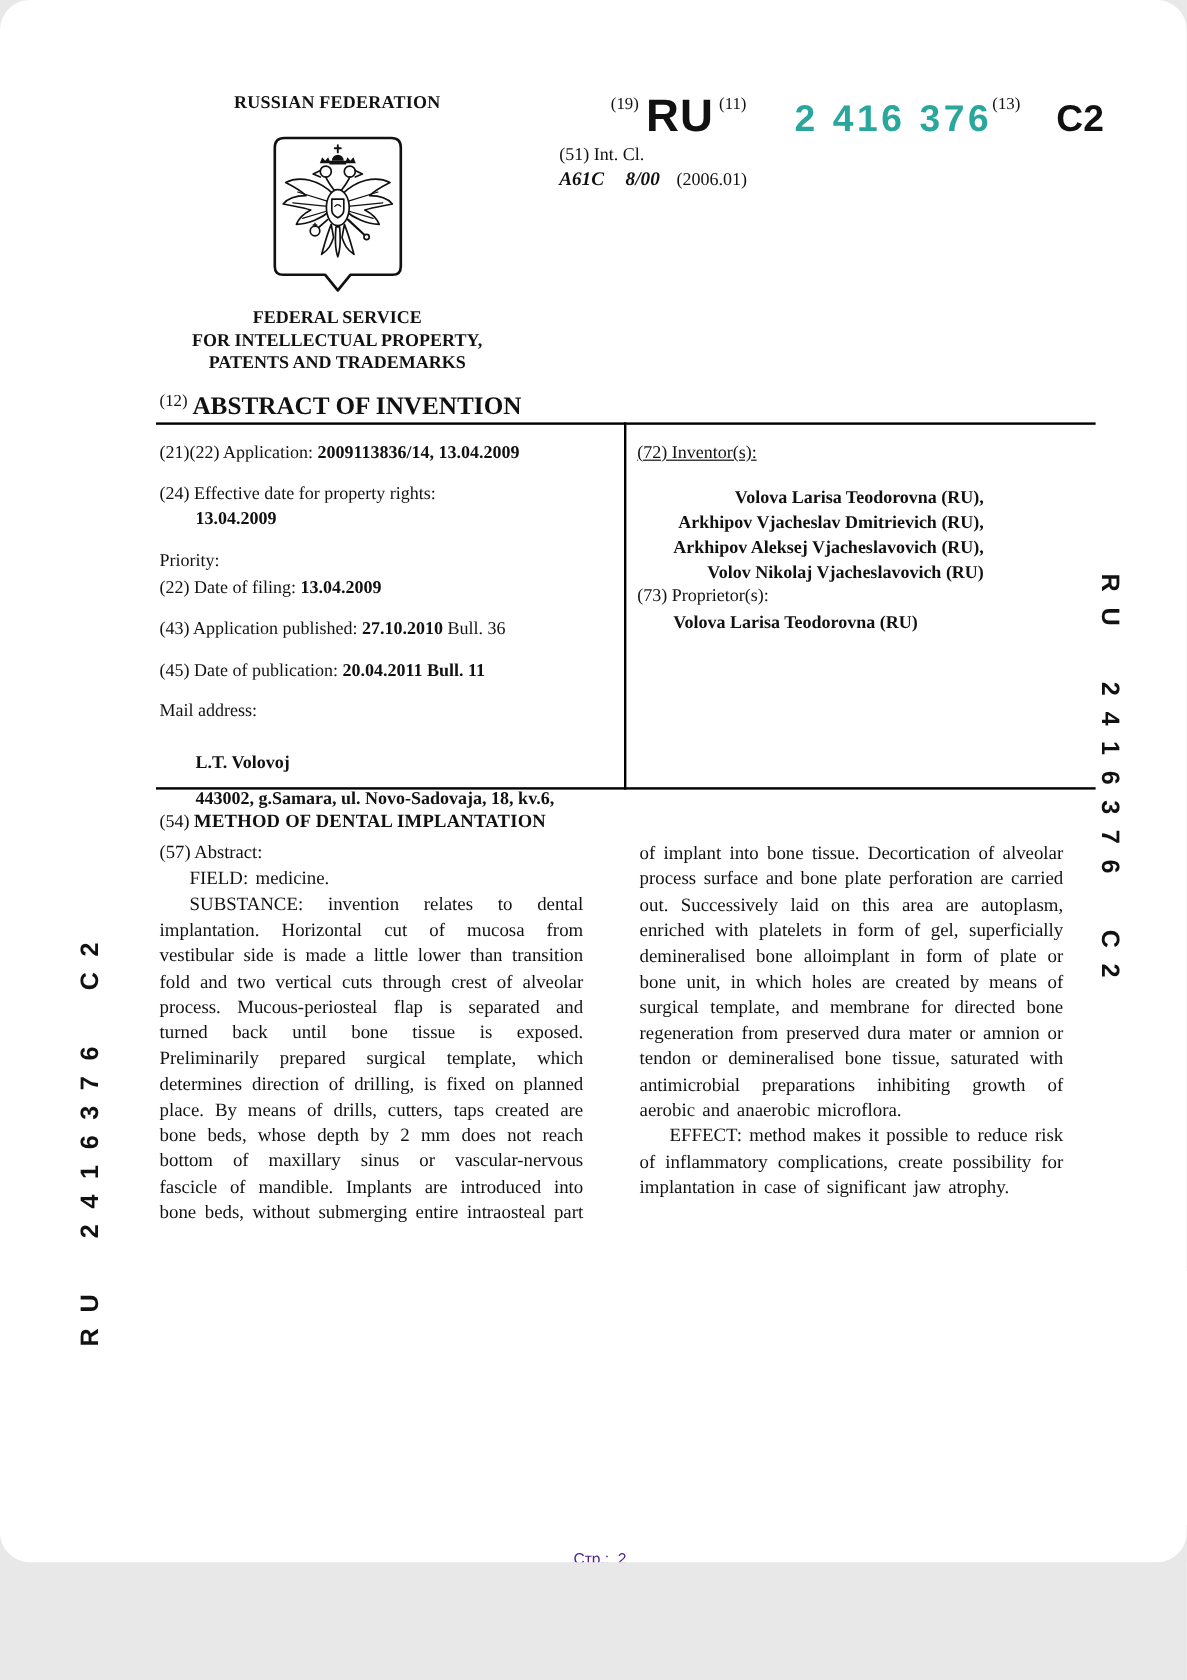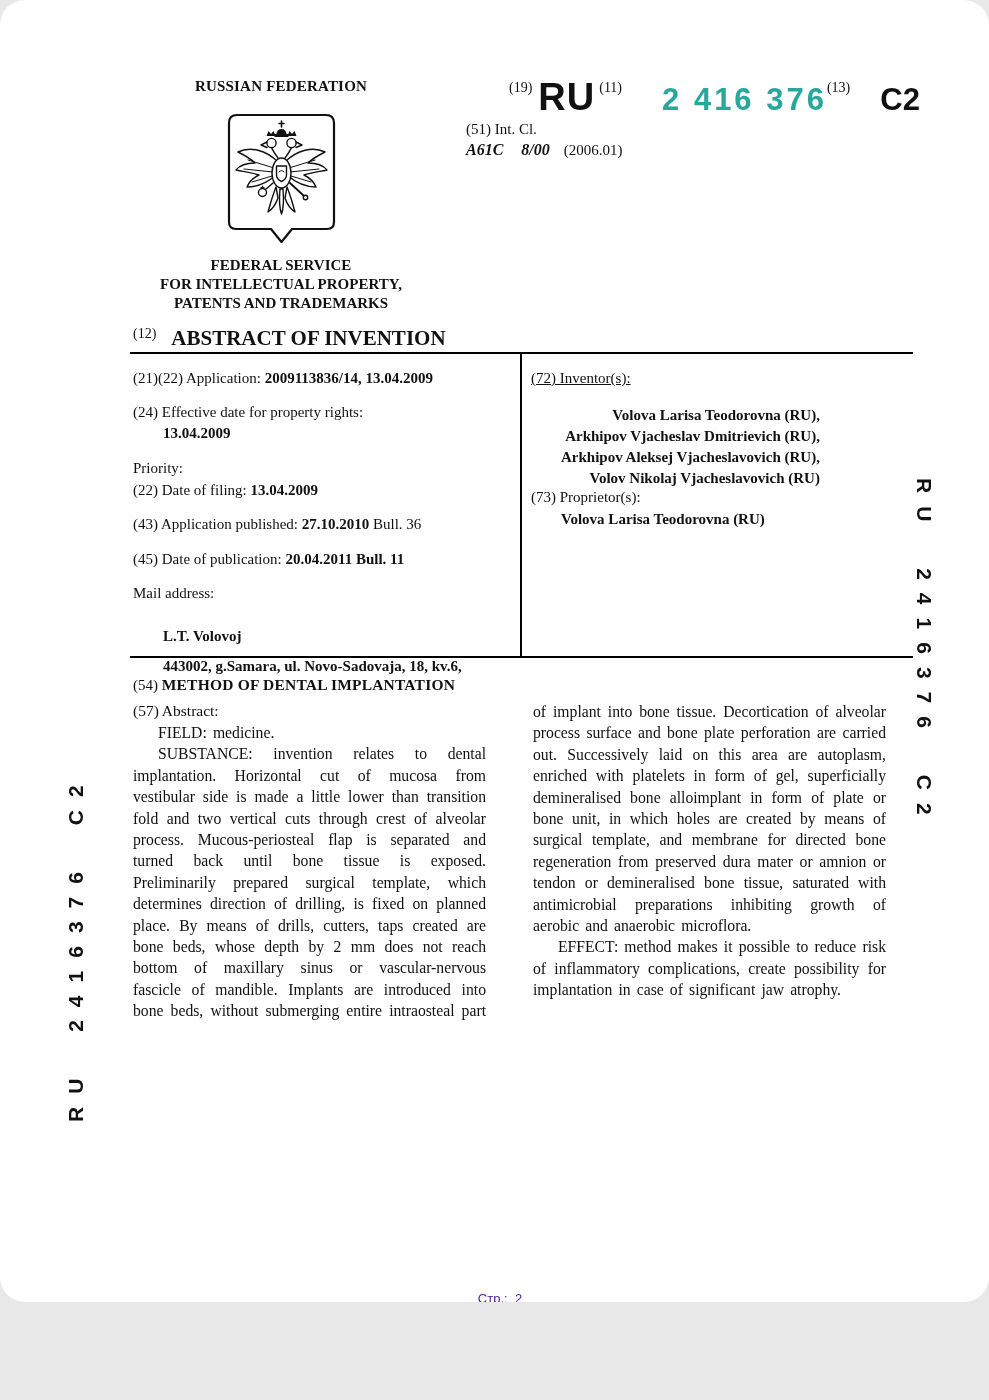--- a/index.html
+++ b/index.html
@@ -20,21 +20,21 @@
   .publine .sup{font-family:"Liberation Serif",serif;font-size:14px;vertical-align:18px;}
   .publine .ru{font-size:38px;font-weight:bold;letter-spacing:1px;margin:0 4px 0 6px;}
   .publine .num{font-size:31px;font-weight:bold;color:#2aa79d;letter-spacing:3px;margin:0 0 0 40px;}
   .publine .kind{font-size:31px;font-weight:bold;margin-left:30px;}
   .intcl-label{left:466px;top:121px;font-size:15px;text-align:right;}
   .intcl-line{left:466px;top:141px;font-size:16px;white-space:nowrap;}
   .intcl-line .cls{font-weight:bold;font-style:italic;word-spacing:14px;}
   .intcl-line .ver{font-style:normal;font-weight:normal;font-size:15px;margin-left:14px;}
   
   .h12{left:133px;top:326px;font-size:21px;font-weight:bold;white-space:nowrap;}
-  .h12 .code{font-weight:normal;font-size:14px;vertical-align:7px;margin-right:15px;}
+  .h12 .code{font-weight:normal;font-size:14px;vertical-align:7px;margin-right:4px;}
   .rule{background:#000;}
   .rule-top{left:130px;top:352px;width:783px;height:2px;}
   .rule-bottom{left:130px;top:656px;width:783px;height:2px;}
   .rule-vert{left:520px;top:352px;width:2px;height:306px;}
   
   .bib{font-size:15px;line-height:20px;white-space:nowrap;}
   .bib b{font-size:15px;}
   .ind{padding-left:30px;}
   
   .t54{left:133px;top:676px;font-size:15px;white-space:nowrap;}

